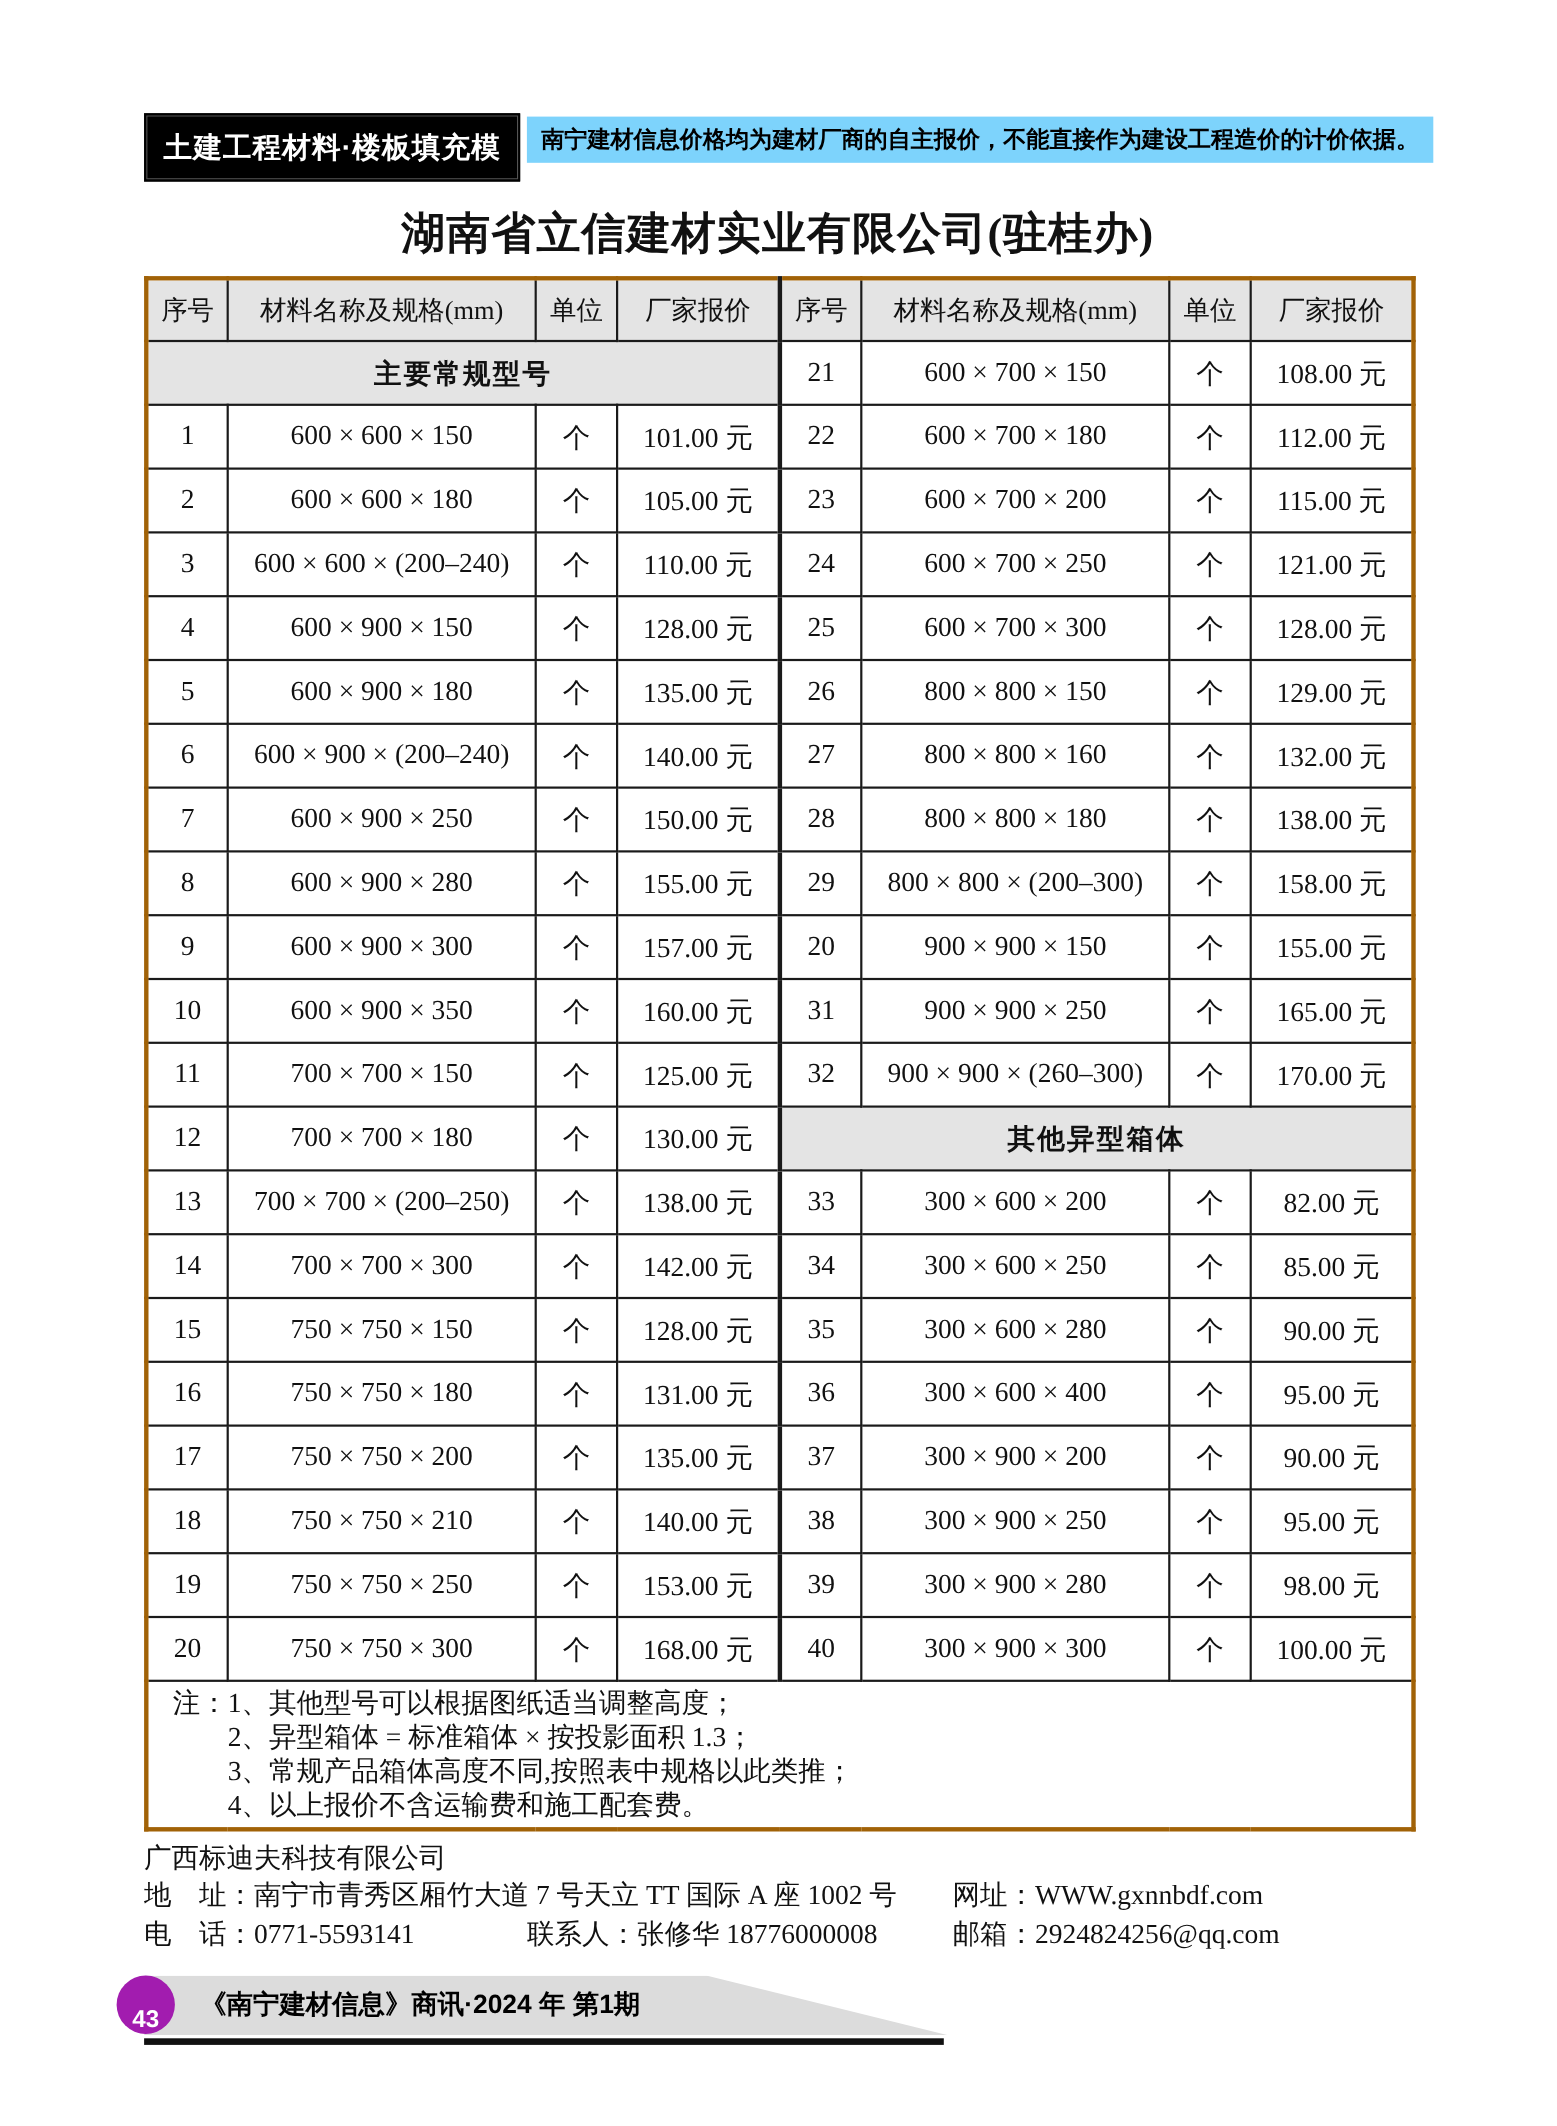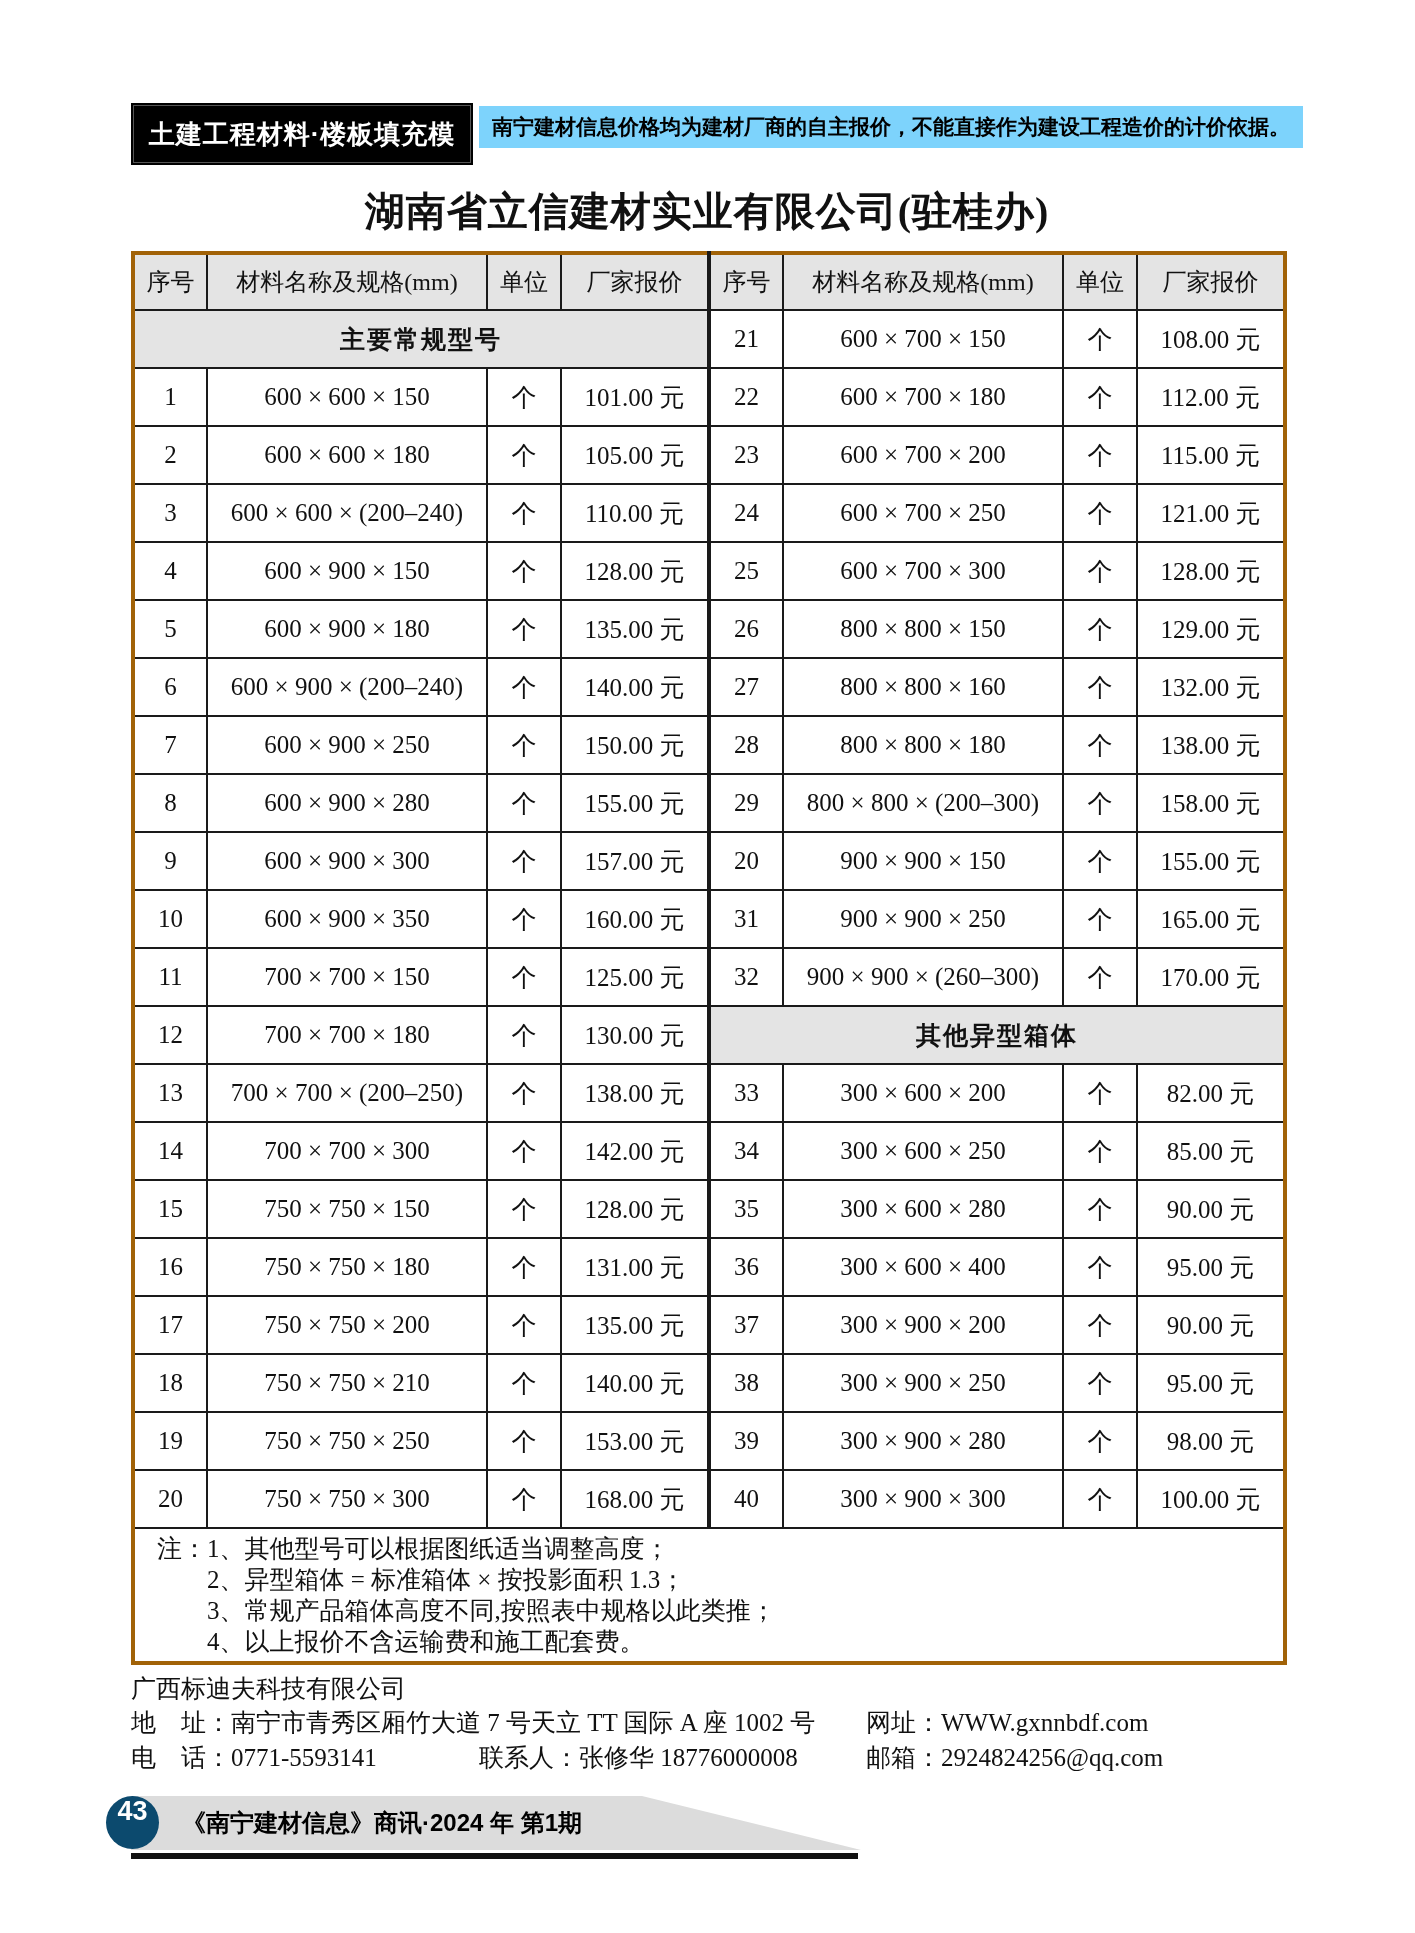--- a/index.html
+++ b/index.html
@@ -59,22 +59,22 @@
   .pos-b{left:348px;}
   .pos-c{left:735px;}
   
   .footer-band{
     position:absolute;left:131px;top:1796px;width:730px;height:54px;
     background:#dcdcdc;
     clip-path:polygon(0 0, 70% 0, 100% 100%, 0 100%);
   }
   .page-badge{
     position:absolute;left:106px;top:1796px;width:53px;height:53px;border-radius:50%;
-    background:#0c4a6e;color:#fff;display:flex;align-items:flex-start;justify-content:center;
-    font-family:"Liberation Sans", sans-serif;font-weight:bold;font-size:27px;
+    background:#a21caf;color:#fff;display:flex;align-items:flex-end;justify-content:center;
+    font-family:"Liberation Sans", sans-serif;font-weight:bold;font-size:22px;
   }
   .pub-text{
     position:absolute;left:182px;top:1796px;height:68px;line-height:54px;
     font-family:"Liberation Sans", sans-serif;font-weight:600;font-size:24px;color:#000;
   }
   .footer-rule{
     position:absolute;left:131px;top:1853px;width:727px;height:6px;background:#111;
   }
 </style>
 </head>

